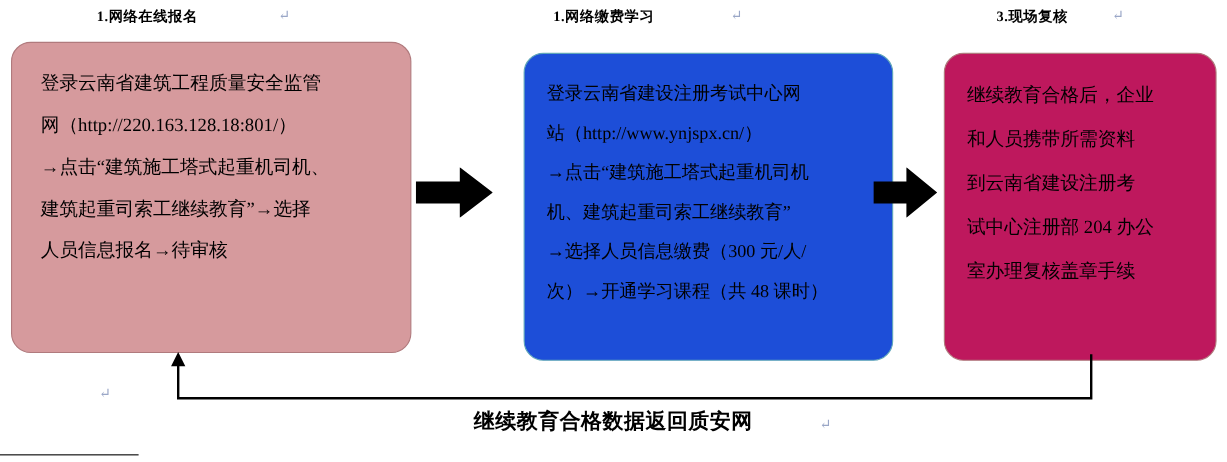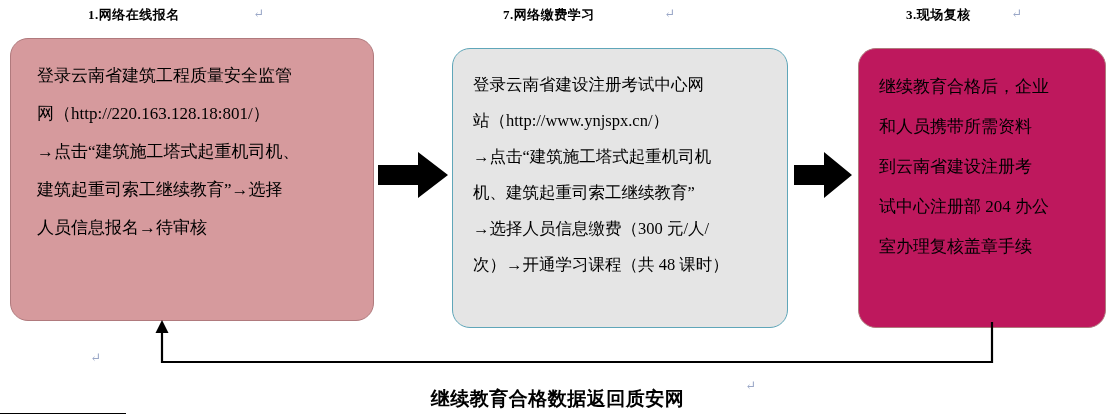--- a/index.html
+++ b/index.html
@@ -53,23 +53,23 @@
   }
 
   #box-1 {
     left: 10px;  top: 38px;
     width: 364px; height: 283px;
     background: #d69a9d;
     border: 1px solid #b07a7d;
     padding-left: 26px;
   }
   #box-2 {
-    left: 452px; top: 48px;
+    left: 476px; top: 48px;
     width: 336px; height: 280px;
-    background: #e5e5e5;
+    background: #1d4ed8;
     border: 1px solid #5fa6b9;
   }
   #box-3 {
     left: 858px; top: 48px;
     width: 248px; height: 280px;
     background: #be185d;
     border: 1px solid #b07a7d;
   }
   #box-2 p { line-height: 36px; font-size: 16.5px; }
   #box-3 p { line-height: 40px; font-size: 17px; }
@@ -86,21 +86,21 @@
     position: absolute;
     left: 140px;
     top: 320px;
     pointer-events: none;
   }
 
   
   #bottom-caption {
     position: absolute;
     left: 0;
-    top: 386px;
+    top: 370px;
     width: 1115px;
     text-align: center;
     font-size: 19px;
     font-weight: bold;
     color: #000000;
     letter-spacing: 0.5px;
   }
 
   
   .mark {
@@ -125,21 +125,21 @@
     height: 1px;
     background: #000000;
   }
 </style>
 </head>
 <body>
 
 <div class="canvas">
 
   <div class="heading" id="heading-1">1.网络在线报名</div>
-  <div class="heading" id="heading-2">7.网络缴费学习</div>
+  <div class="heading" id="heading-2">1.网络缴费学习</div>
   <div class="heading" id="heading-3">3.现场复核</div>
 
   <div class="mark" id="mark-1">↵</div>
   <div class="mark" id="mark-2">↵</div>
   <div class="mark" id="mark-3">↵</div>
   <div class="mark" id="mark-4">↵</div>
   <div class="mark" id="mark-5">↵</div>
   <div class="mark" id="mark-6">↵</div>
 
   <div class="box" id="box-1">

